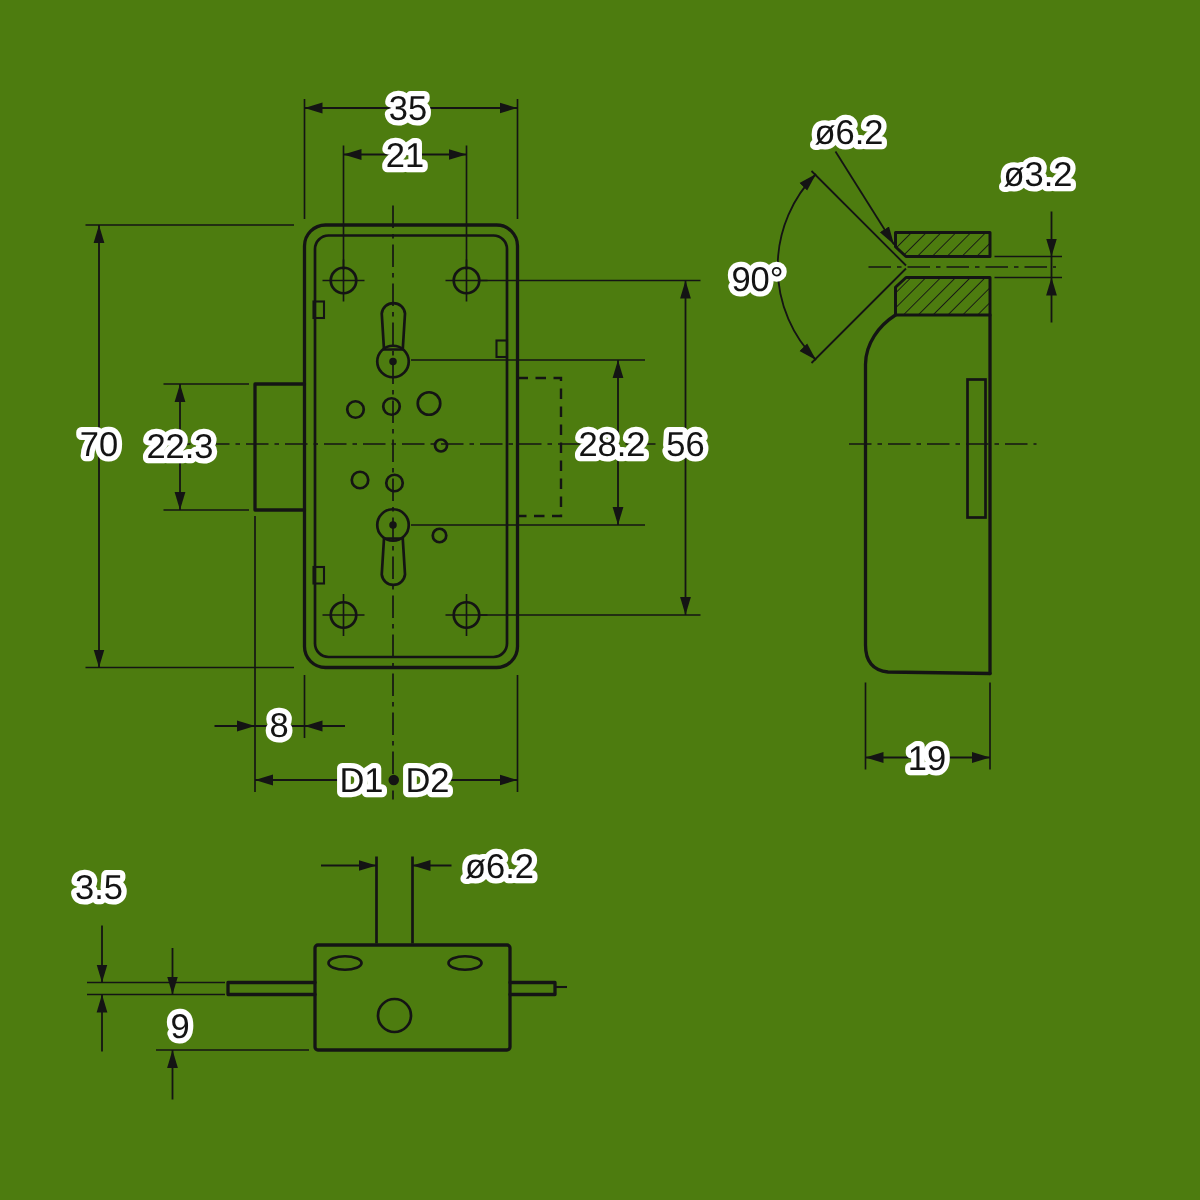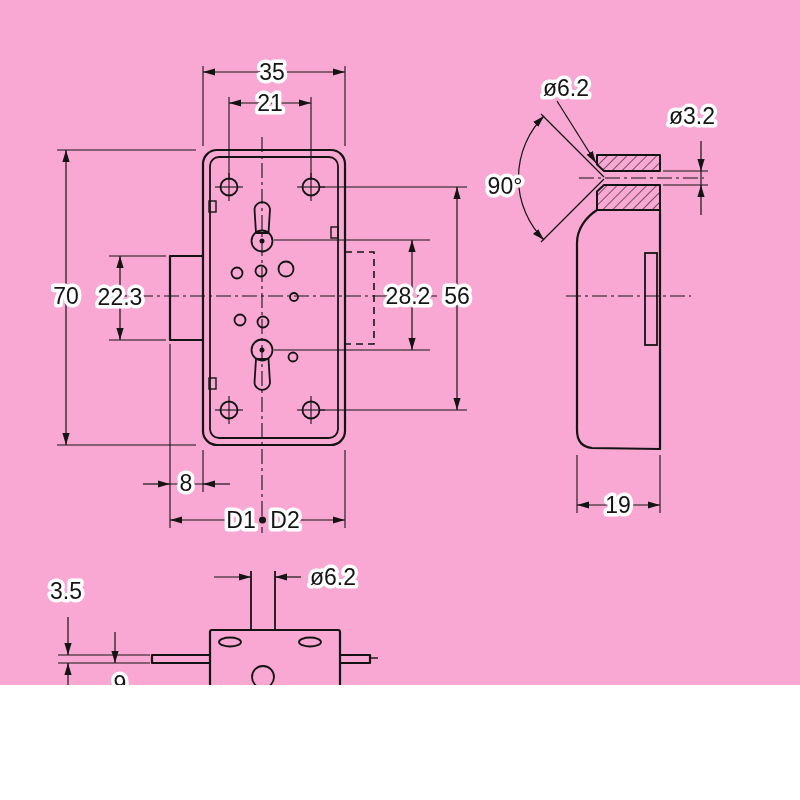--- a/index.html
+++ b/index.html
@@ -1,16 +1,16 @@
 <!DOCTYPE html>
 <html><head>
 <meta charset="utf-8">
 <style>
   html,body{margin:0;padding:0;background:#ffffff;}
-  .stage{position:relative;width:800px;height:685px;background:#f9a8d4;overflow:hidden;
+  .stage{position:relative;width:800px;height:800px;background:#4d7c0f;overflow:hidden;
          font-family:"Liberation Sans","DejaVu Sans",sans-serif;}
   svg{display:block;}
   .outline{fill:none;stroke:#141414;stroke-width:2.2;stroke-linejoin:round;stroke-linecap:round;}
   .thin{fill:none;stroke:#141414;stroke-width:1.8;}
   .detail{fill:none;stroke:#141414;stroke-width:1.4;}
   .dim{fill:none;stroke:#141414;stroke-width:1.2;}
   .ext{fill:none;stroke:#141414;stroke-width:1.1;}
   .cl{fill:none;stroke:#141414;stroke-width:1.1;stroke-dasharray:15 4 3 4;}
   .hid{fill:none;stroke:#141414;stroke-width:1.6;stroke-dasharray:7 5;}
   .hatched{fill:url(#hatch);stroke:#141414;stroke-width:2;stroke-linejoin:round;}

